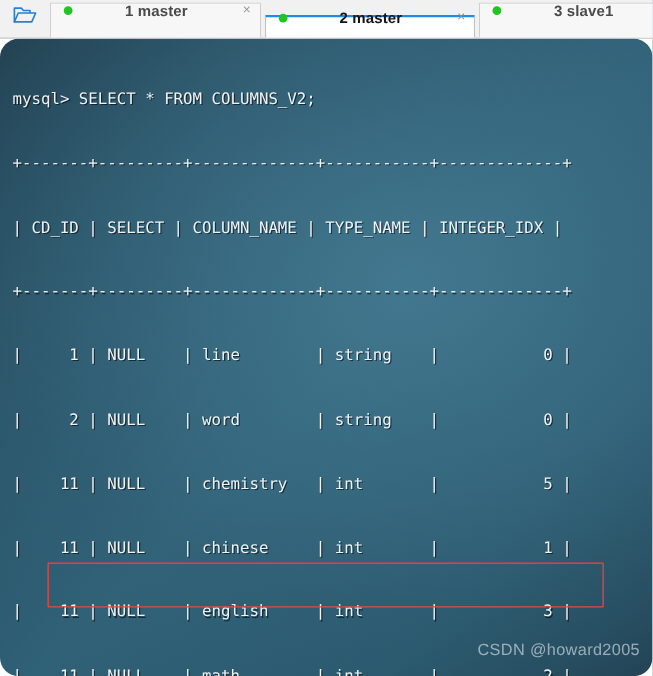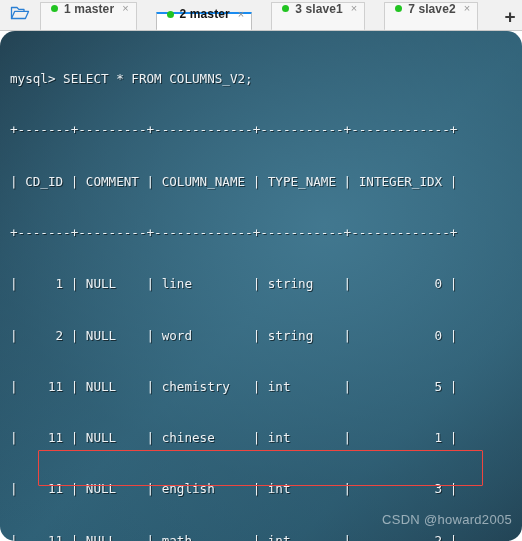--- a/index.html
+++ b/index.html
@@ -28,26 +28,27 @@
   .tabs-wrap { display:flex; align-items:flex-end; height:31px; flex:1 1 auto; }
 
   .tab {
     position:relative;
     height:28px;
     display:flex; align-items:center;
     padding:0 7px 16px 10px;
     background:#f7f7f7;
     border:1px solid #cfcfcf;
     border-bottom:none;
-    margin-right:19px;
+    margin-right:3px;
     font-size:12px;
     font-weight:bold;
     color:#4a4a4a;
     white-space:nowrap;
     border-radius:1px;
+    gap:36px;
   }
   .tab.active {
     background:#ffffff;
     height:14px;
     border-color:#c0c0c0;
     color:#141414;
     border-top:2px solid #1a8cf0;
     padding-top:0;
     z-index:2;
   }
@@ -167,21 +168,21 @@
       </div>
 
     </div>
   </div>
 
   <div class="terminal">
 
     <div class="term-inner">
       <span class="ln">mysql&gt; SELECT * FROM COLUMNS_V2;</span>
       <span class="ln">+-------+---------+-------------+-----------+-------------+</span>
-      <span class="ln">| CD_ID | COMMENT | COLUMN_NAME | TYPE_NAME | INTEGER_IDX |</span>
+      <span class="ln">| CD_ID | SELECT | COLUMN_NAME | TYPE_NAME | INTEGER_IDX |</span>
       <span class="ln">+-------+---------+-------------+-----------+-------------+</span>
       <span class="ln">|     1 | NULL    | line        | string    |           0 |</span>
       <span class="ln">|     2 | NULL    | word        | string    |           0 |</span>
       <span class="ln">|    11 | NULL    | chemistry   | int       |           5 |</span>
       <span class="ln">|    11 | NULL    | chinese     | int       |           1 |</span>
       <span class="ln">|    11 | NULL    | english     | int       |           3 |</span>
       <span class="ln">|    11 | NULL    | math        | int       |           2 |</span>
       
       
       

